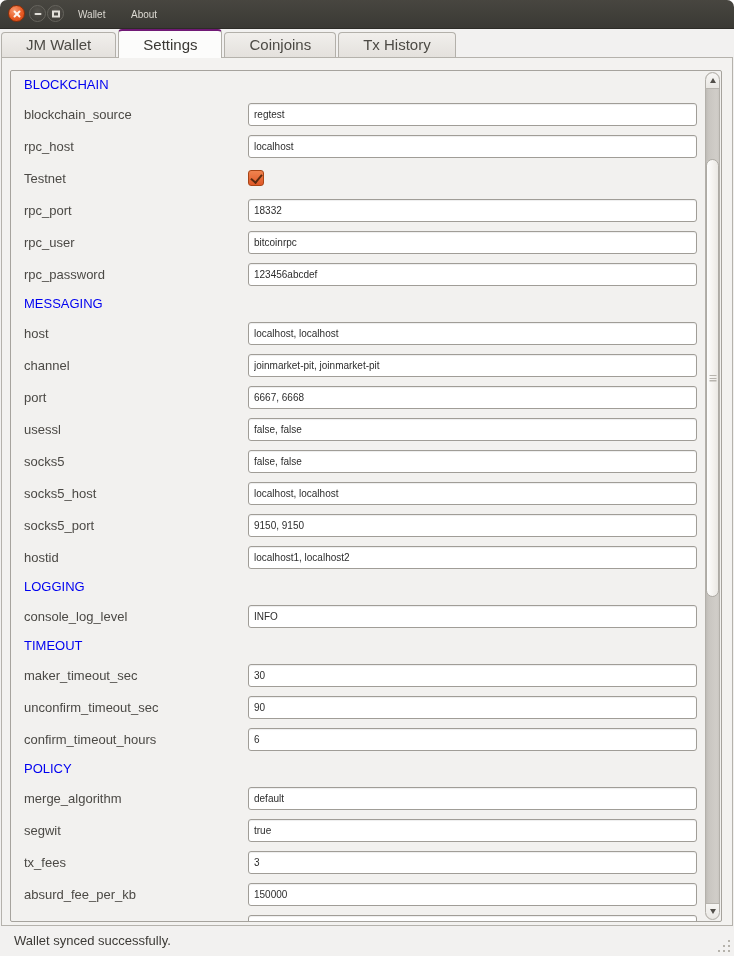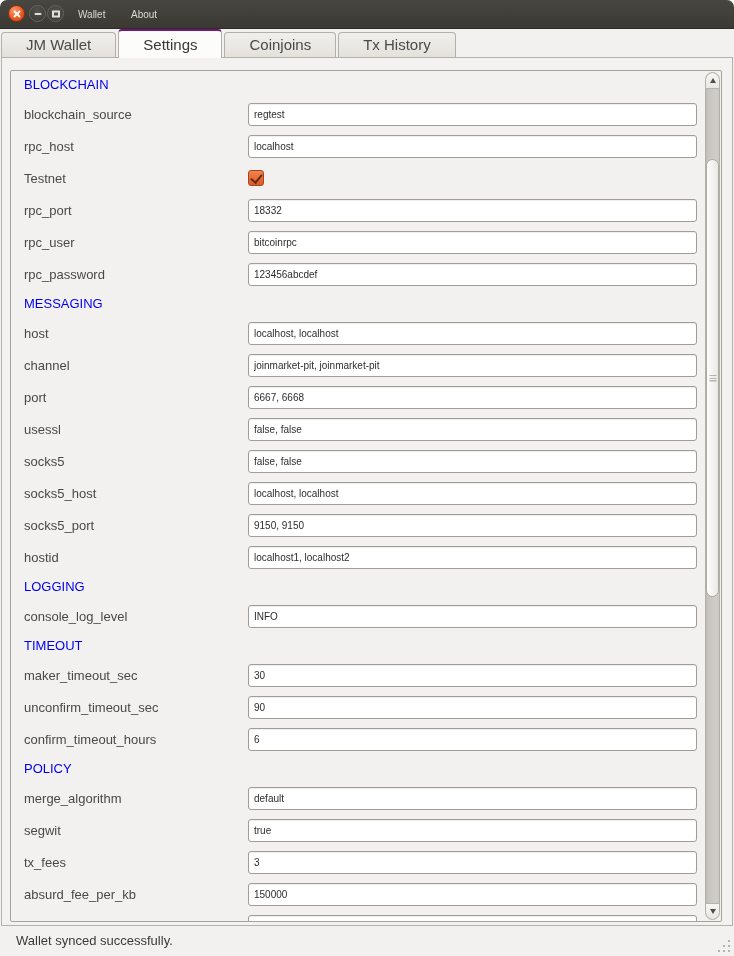--- a/index.html
+++ b/index.html
@@ -96,22 +96,22 @@
     border:1px solid #adaaa4;border-radius:7px;
   }
   .grip{
     position:absolute;left:50%;top:50%;transform:translate(-50%,-50%);
     width:7px;height:7px;
     background:repeating-linear-gradient(#b7b4ae 0 1px, transparent 1px 3px);
   }
 
   
   .statusbar{
-    position:absolute;left:0;right:0;bottom:0;height:30px;background:#f2f1f0;
-    font-size:13px;color:#3c3a36;line-height:30px;padding-left:16px;box-sizing:border-box;
+    position:absolute;left:12px;right:0;bottom:0;height:30px;background:#f2f1f0;
+    font-size:13px;color:#3c3a36;line-height:30px;padding-left:2px;box-sizing:border-box;
   }
   .resize-grip{position:absolute;right:2px;bottom:2px;width:16px;height:16px;}
   .grip-dots{
     position:absolute;right:2px;bottom:2px;width:2px;height:2px;background:#b5b2ab;
     box-shadow:-5px 0 #b5b2ab,-10px 0 #b5b2ab,0 -5px #b5b2ab,-5px -5px #b5b2ab,0 -10px #b5b2ab;
   }
 </style>
 </head>
 <body>
 

